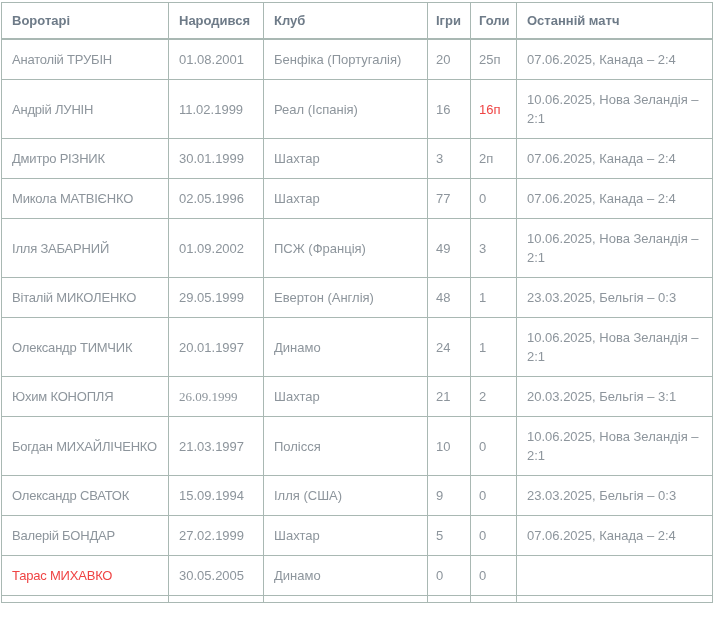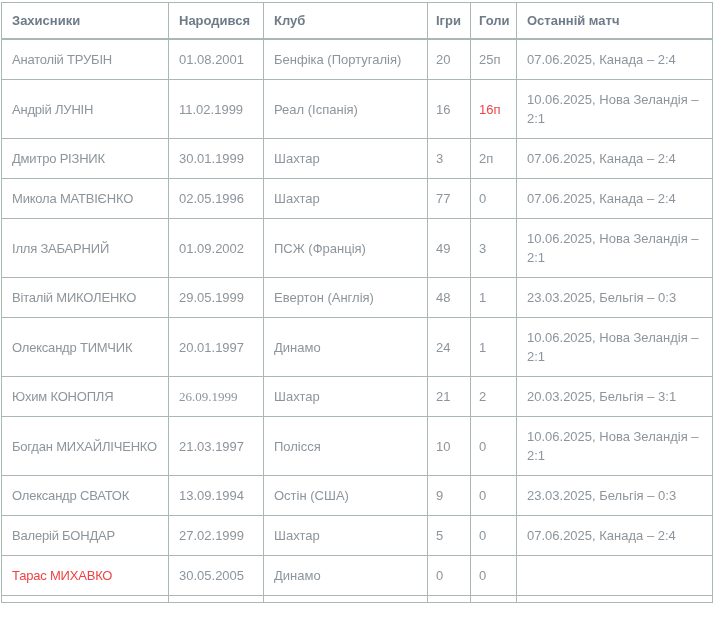--- a/index.html
+++ b/index.html
@@ -69,21 +69,21 @@
     <colgroup>
       <col style="width:167px">
       <col style="width:95px">
       <col style="width:164px">
       <col style="width:43px">
       <col style="width:46px">
       <col>
     </colgroup>
     <tbody>
         <tr>
-          <th style="border-color: rgb(169, 184, 179); color: rgb(110, 123, 136);">Захисники</th>
+          <th style="border-color: rgb(169, 184, 179); color: rgb(110, 123, 136);">Воротарі</th>
           <th style="border-color: rgb(169, 184, 179); color: rgb(110, 123, 136);">Народився</th>
           <th style="border-color: rgb(169, 184, 179); color: rgb(110, 123, 136);">Клуб</th>
           <th style="border-color: rgb(169, 184, 179); color: rgb(110, 123, 136);">Ігри</th>
           <th style="border-color: rgb(169, 184, 179); color: rgb(110, 123, 136);">Голи</th>
           <th style="border-color: rgb(169, 184, 179); color: rgb(110, 123, 136);">Останній матч</th>
         </tr>
         <tr>
           <td style="border-color: rgb(169, 184, 179); color: rgb(141, 149, 156);">Анатолій ТРУБІН</td>
           <td style="border-color: rgb(169, 184, 179); color: rgb(141, 149, 156);">01.08.2001</td>
           <td style="border-color: rgb(169, 184, 179); color: rgb(141, 149, 156);">Бенфіка (Португалія)</td>
@@ -150,22 +150,22 @@
         <tr>
           <td style="border-color: rgb(169, 184, 179); color: rgb(141, 149, 156);">Богдан МИХАЙЛІЧЕНКО</td>
           <td style="border-color: rgb(169, 184, 179); color: rgb(141, 149, 156);">21.03.1997</td>
           <td style="border-color: rgb(169, 184, 179); color: rgb(141, 149, 156);">Полісся</td>
           <td style="border-color: rgb(169, 184, 179); color: rgb(141, 149, 156);">10</td>
           <td style="border-color: rgb(169, 184, 179); color: rgb(141, 149, 156);">0</td>
           <td style="border-color: rgb(169, 184, 179); color: rgb(141, 149, 156);">10.06.2025, Нова Зеландія – 2:1</td>
         </tr>
         <tr>
           <td style="border-color: rgb(169, 184, 179); color: rgb(141, 149, 156);">Олександр СВАТОК</td>
-          <td style="border-color: rgb(169, 184, 179); color: rgb(141, 149, 156);">13.09.1994</td>
-          <td style="border-color: rgb(169, 184, 179); color: rgb(141, 149, 156);">Остін (США)</td>
+          <td style="border-color: rgb(169, 184, 179); color: rgb(141, 149, 156);">15.09.1994</td>
+          <td style="border-color: rgb(169, 184, 179); color: rgb(141, 149, 156);">Ілля (США)</td>
           <td style="border-color: rgb(169, 184, 179); color: rgb(141, 149, 156);">9</td>
           <td style="border-color: rgb(169, 184, 179); color: rgb(141, 149, 156);">0</td>
           <td style="border-color: rgb(169, 184, 179); color: rgb(141, 149, 156);">23.03.2025, Бельгія – 0:3</td>
         </tr>
         <tr>
           <td style="border-color: rgb(169, 184, 179); color: rgb(141, 149, 156);">Валерій БОНДАР</td>
           <td style="border-color: rgb(169, 184, 179); color: rgb(141, 149, 156);">27.02.1999</td>
           <td style="border-color: rgb(169, 184, 179); color: rgb(141, 149, 156);">Шахтар</td>
           <td style="border-color: rgb(169, 184, 179); color: rgb(141, 149, 156);">5</td>
           <td style="border-color: rgb(169, 184, 179); color: rgb(141, 149, 156);">0</td>

